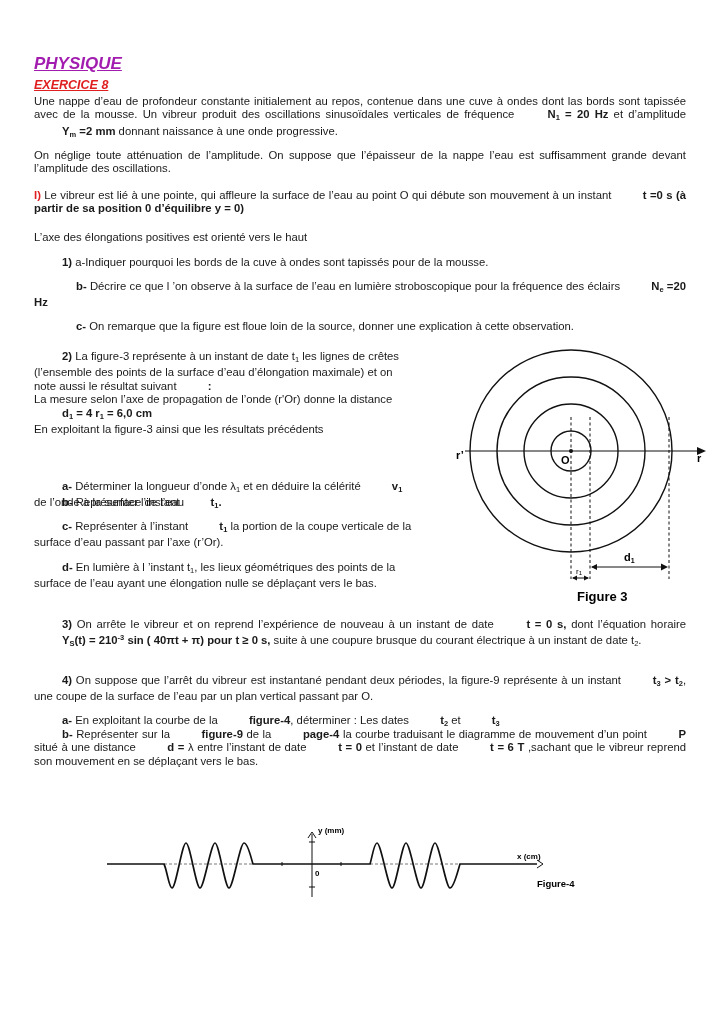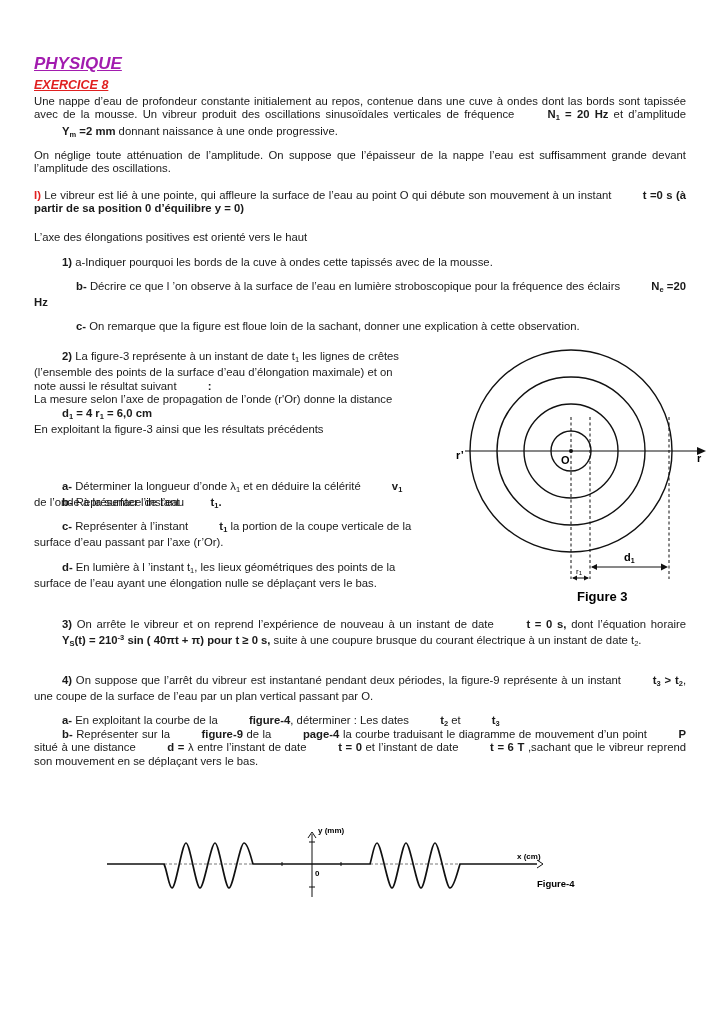--- a/index.html
+++ b/index.html
@@ -26,25 +26,25 @@
 <div class="ex">EXERCICE 8</div>
 
 <div class="p" style="top:95px;"><span>Une nappe d’eau de profondeur constante initialement au repos, contenue dans une cuve à ondes dont las bords sont tapissée avec de la mousse. Un vibreur produit des oscillations sinusoïdales verticales de fréquence </span><b><span>N</span><sub>1</sub><span> = 20 Hz</span></b><span> et d’amplitude </span><b><span>Y</span><sub>m</sub><span> =2 mm</span></b><span> donnant naissance à une onde progressive.</span></div>
 
 <div class="p" style="top:149px;">On néglige toute atténuation de l’amplitude. On suppose que l’épaisseur de la nappe l’eau est suffisamment grande devant l’amplitude des oscillations.</div>
 
 <div class="p" style="top:189px;"><span class="red">I)</span><span> Le vibreur est lié à une pointe, qui affleure la surface de l’eau au point O qui débute son mouvement à un instant </span><b>t =0 s (à partir de sa position 0 d’équilibre y = 0)</b></div>
 
 <div class="p" style="top:231px;">L’axe des élongations positives est orienté vers le haut</div>
 
-<div class="p" style="top:256px;"><b>1)</b><span> a-Indiquer pourquoi les bords de la cuve à ondes cette tapissés avec de la mousse.</span></div>
+<div class="p" style="top:256px;"><b>1)</b><span> a-Indiquer pourquoi les bords de la cuve à ondes sont tapissés pour de la mousse.</span></div>
 
 <div class="p" style="top:280px;"><span class="ind"></span><b>b-</b><span> Décrire ce que l ’on observe à la surface de l’eau en lumière stroboscopique pour la fréquence des éclairs </span><b><span>N</span><sub>e</sub><span> =20 Hz</span></b></div>
 
-<div class="p" style="top:320px;"><span class="ind"></span><b>c-</b><span> On remarque que la figure est floue loin de la sachant, donner une explication à cette observation.</span></div>
+<div class="p" style="top:320px;"><span class="ind"></span><b>c-</b><span> On remarque que la figure est floue loin de la source, donner une explication à cette observation.</span></div>
 
 <div class="pl" style="top:350px; width:378px;"><b>2)</b><span> La figure-3 représente à un instant de date t</span><sub>1</sub><span> les lignes de crêtes (l’ensemble des points de la surface d’eau d’élongation maximale) et on note aussi le résultat suivant </span><b>:</b><br><span>La mesure selon l’axe de propagation de l’onde (r'Or) donne la distance </span><b><span>d</span><sub>1</sub><span> = 4 r</span><sub>1</sub><span> = 6,0 cm</span></b><br><span>En exploitant la figure-3 ainsi que les résultats précédents</span></div>
 
 <div class="pl" style="top:464px; width:380px;margin-top:16px;"><b>a-</b><span> Déterminer la longueur d’onde λ</span><sub>1</sub><span> et en déduire la célérité </span><b><span>v</span><sub>1</sub></b><span> de l’onde à la surface de l’eau</span></div>
 
 <div class="pl" style="top:496px;"><b>b-</b><span> Représenter l’instant </span><b><span>t</span><sub>1</sub><span>.</span></b></div>
 
 <div class="pl" style="top:520px; width:380px;"><b>c-</b><span> Représenter à l’instant </span><b><span>t</span><sub>1</sub></b><span> la portion de la coupe verticale de la surface d’eau passant par l’axe (r’Or).</span></div>
 
 <div class="pl" style="top:561px; width:378px;"><b>d-</b><span> En lumière à l ’instant t</span><sub>1</sub><span>, les lieux géométriques des points de la surface de l’eau ayant une élongation nulle se déplaçant vers le bas.</span></div>

